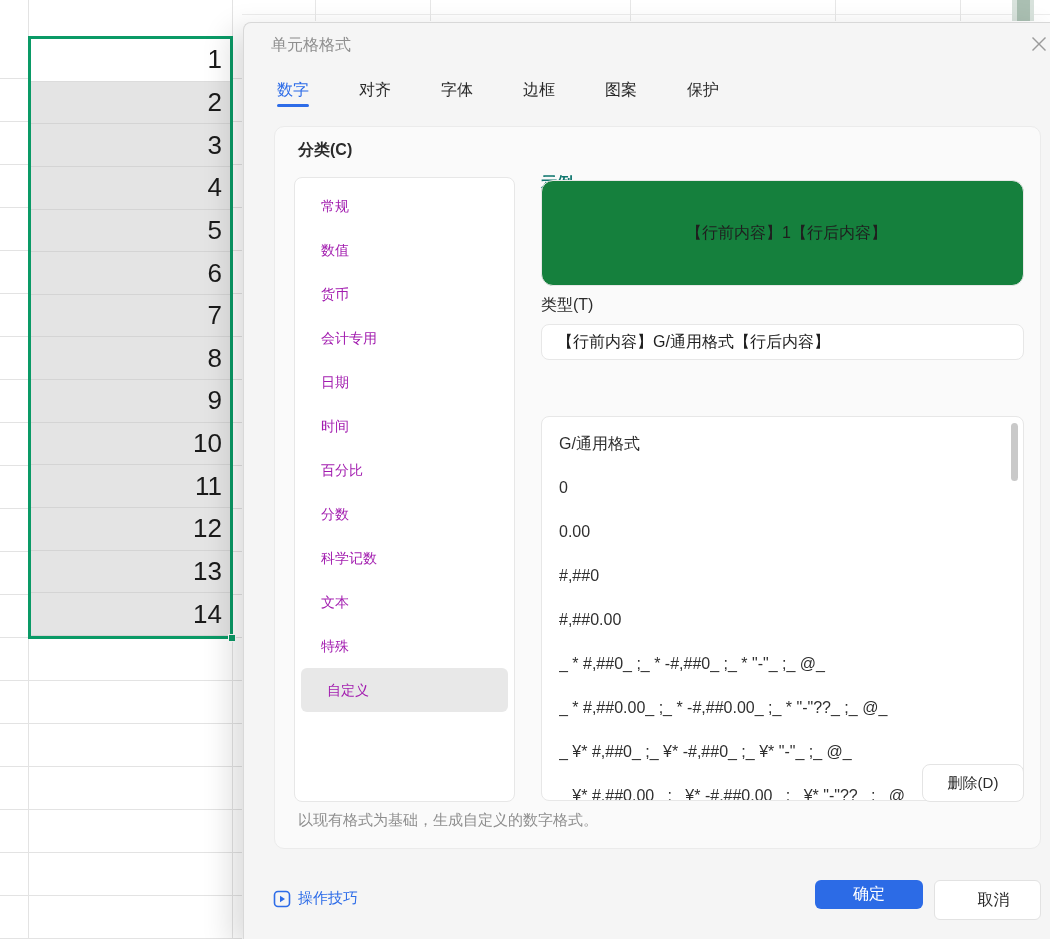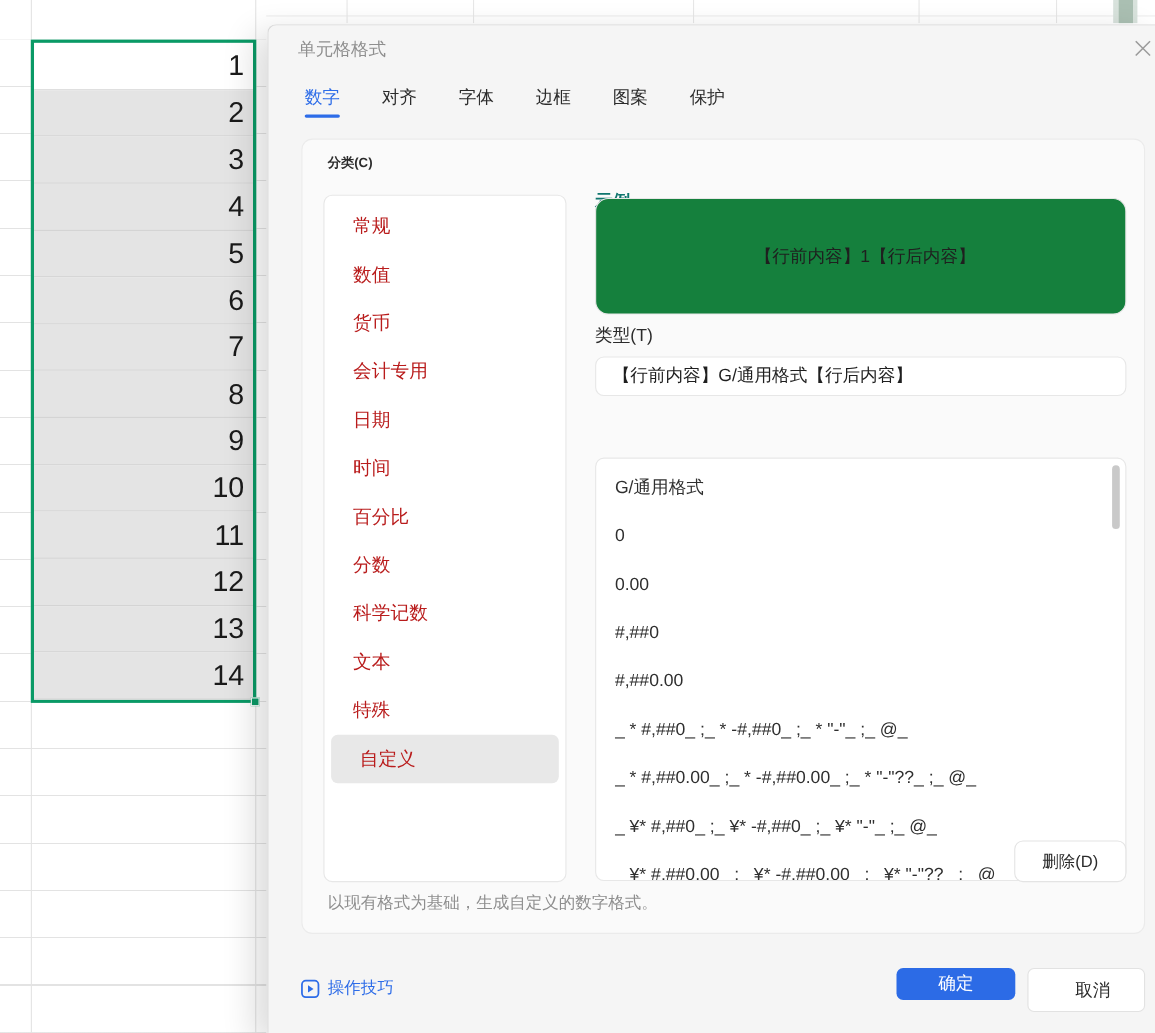--- a/index.html
+++ b/index.html
@@ -27,33 +27,33 @@
     background:#0a9a66; border:1px solid #fff; }
 
   
   .dialog { position:absolute; left:243px; top:22px; width:807px; height:917px;
     background:#f5f5f5; border-top:1px solid #d8d8d8; border-left:1px solid #d8d8d8;
     border-top-left-radius:8px; box-shadow:-12px 8px 30px rgba(0,0,0,0.14); }
   .dlg-title { position:absolute; left:27px; top:12px; font-size:16px; color:#8f8f8f; }
   .dlg-close { position:absolute; left:783px; top:9px; width:24px; height:24px;
     display:flex; align-items:center; justify-content:center; cursor:pointer; }
 
-  .tabs { position:absolute; left:33px; top:56px; display:flex; gap:38px; }
+  .tabs { position:absolute; left:33px; top:56px; display:flex; gap:50px; }
   .tab { font-size:16px; color:#2b2b2b; position:relative; cursor:pointer; line-height:22px; }
   .tab.active { color:#2d6ce8; }
   .tab.active::after { content:""; position:absolute; left:0; right:0; bottom:-6px;
     height:3px; border-radius:2px; background:#2d6ce8; }
 
   .card { position:absolute; left:30px; top:103px; width:767px; height:723px;
     background:#fafafa; border:1px solid #ebebeb; border-radius:10px; }
 
-  .cat-label { position:absolute; left:23px; top:13px; font-size:12px; font-weight:600; color:#2b2b2b; }
+  .cat-label { position:absolute; left:23px; top:13px; font-size:16px; font-weight:600; color:#2b2b2b; }
   .cat-list { position:absolute; left:19px; top:50px; width:221px; height:625px;
     background:#fff; border:1px solid #e7e7e7; border-radius:8px; padding-top:6px; overflow:hidden; }
-  .cat-item { height:44px; line-height:44px; padding-left:26px; font-size:17px; color:#b91c1c; cursor:pointer; }
+  .cat-item { height:44px; line-height:44px; padding-left:26px; font-size:14px; color:#a21caf; cursor:pointer; }
   .cat-item.selected { margin:0 6px; background:#e8e8e8; border-radius:6px; }
 
   .right-col { position:absolute; left:266px; top:0; width:483px; height:723px; }
   .ex-label { position:absolute; left:0; top:13px; font-size:16px; font-weight:600; color:#0f766e;margin-top:33px; }
   .ex-box { position:absolute; left:0; top:53px; width:483px; height:106px; background:#15803d;
     border:1px solid #e7e7e7; border-radius:12px; display:flex; align-items:center; justify-content:center;
     font-size:16px; color:#1f1f1f;padding-left:8px; }
   .type-label { position:absolute; left:0; top:168px; font-size:16px; color:#2b2b2b; }
   .type-input { position:absolute; left:0; top:197px; width:483px; height:36px; background:#fff;
     border:1px solid #e7e7e7; border-radius:8px; line-height:34px; padding-left:15px;

